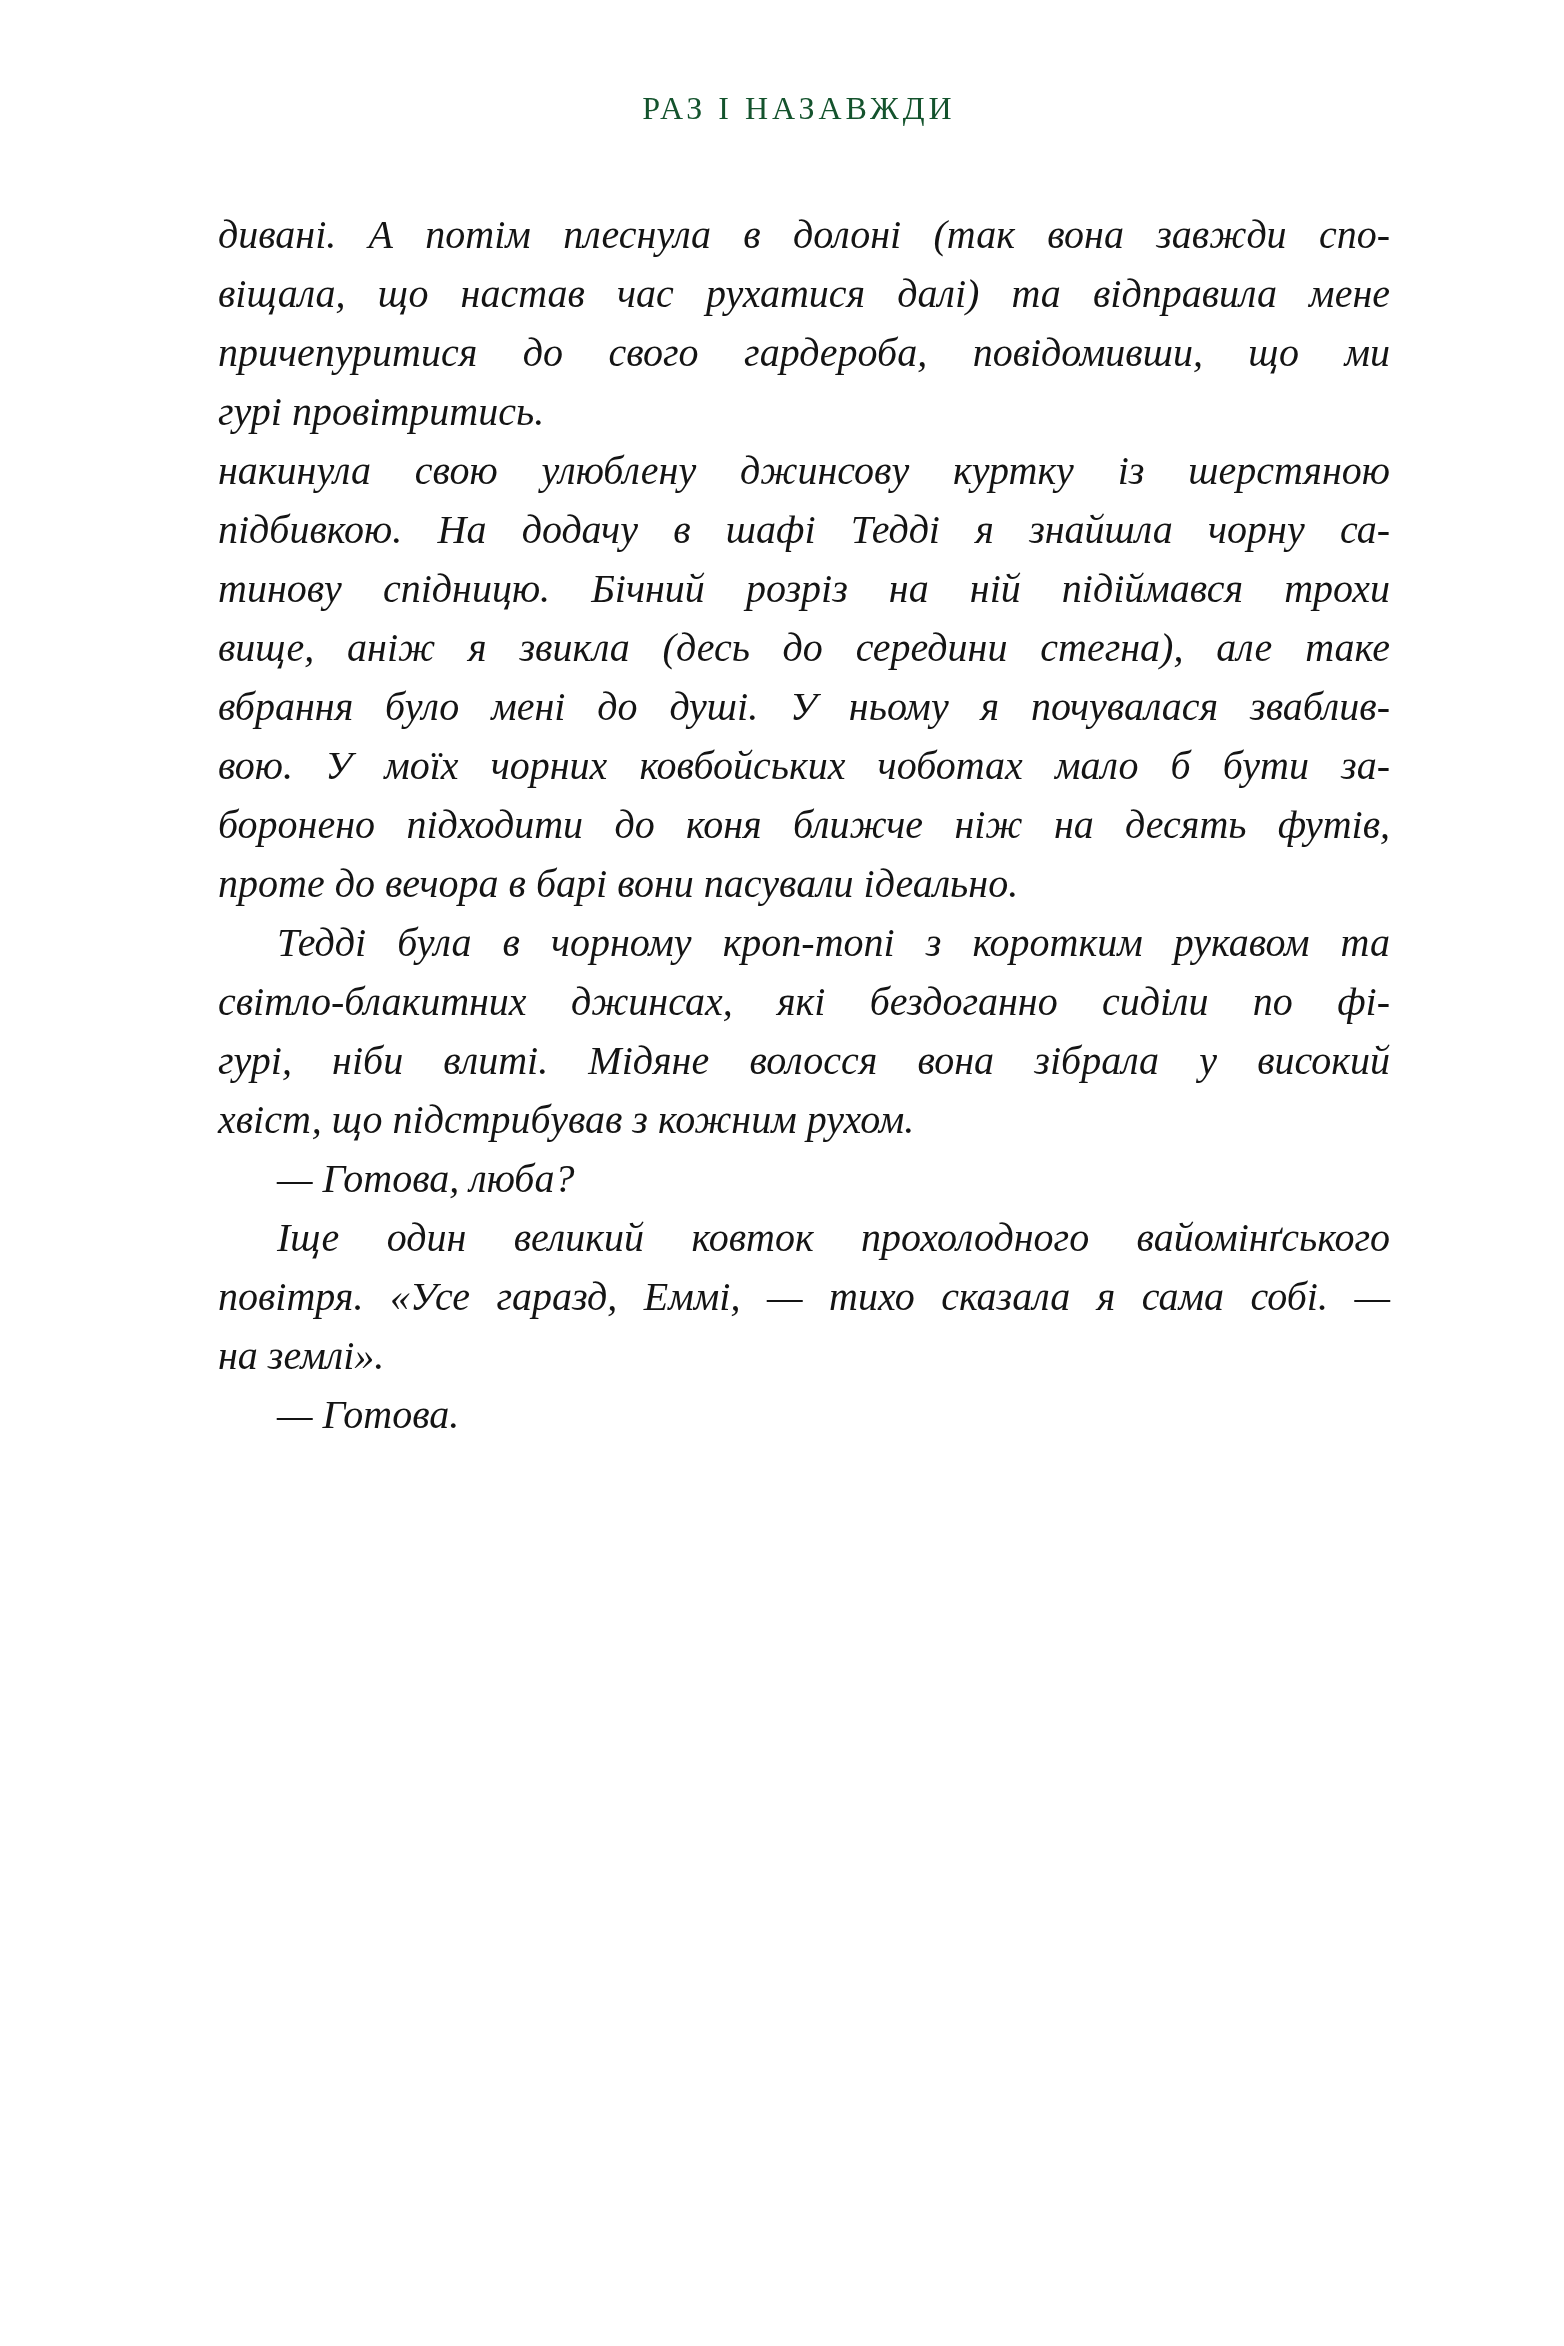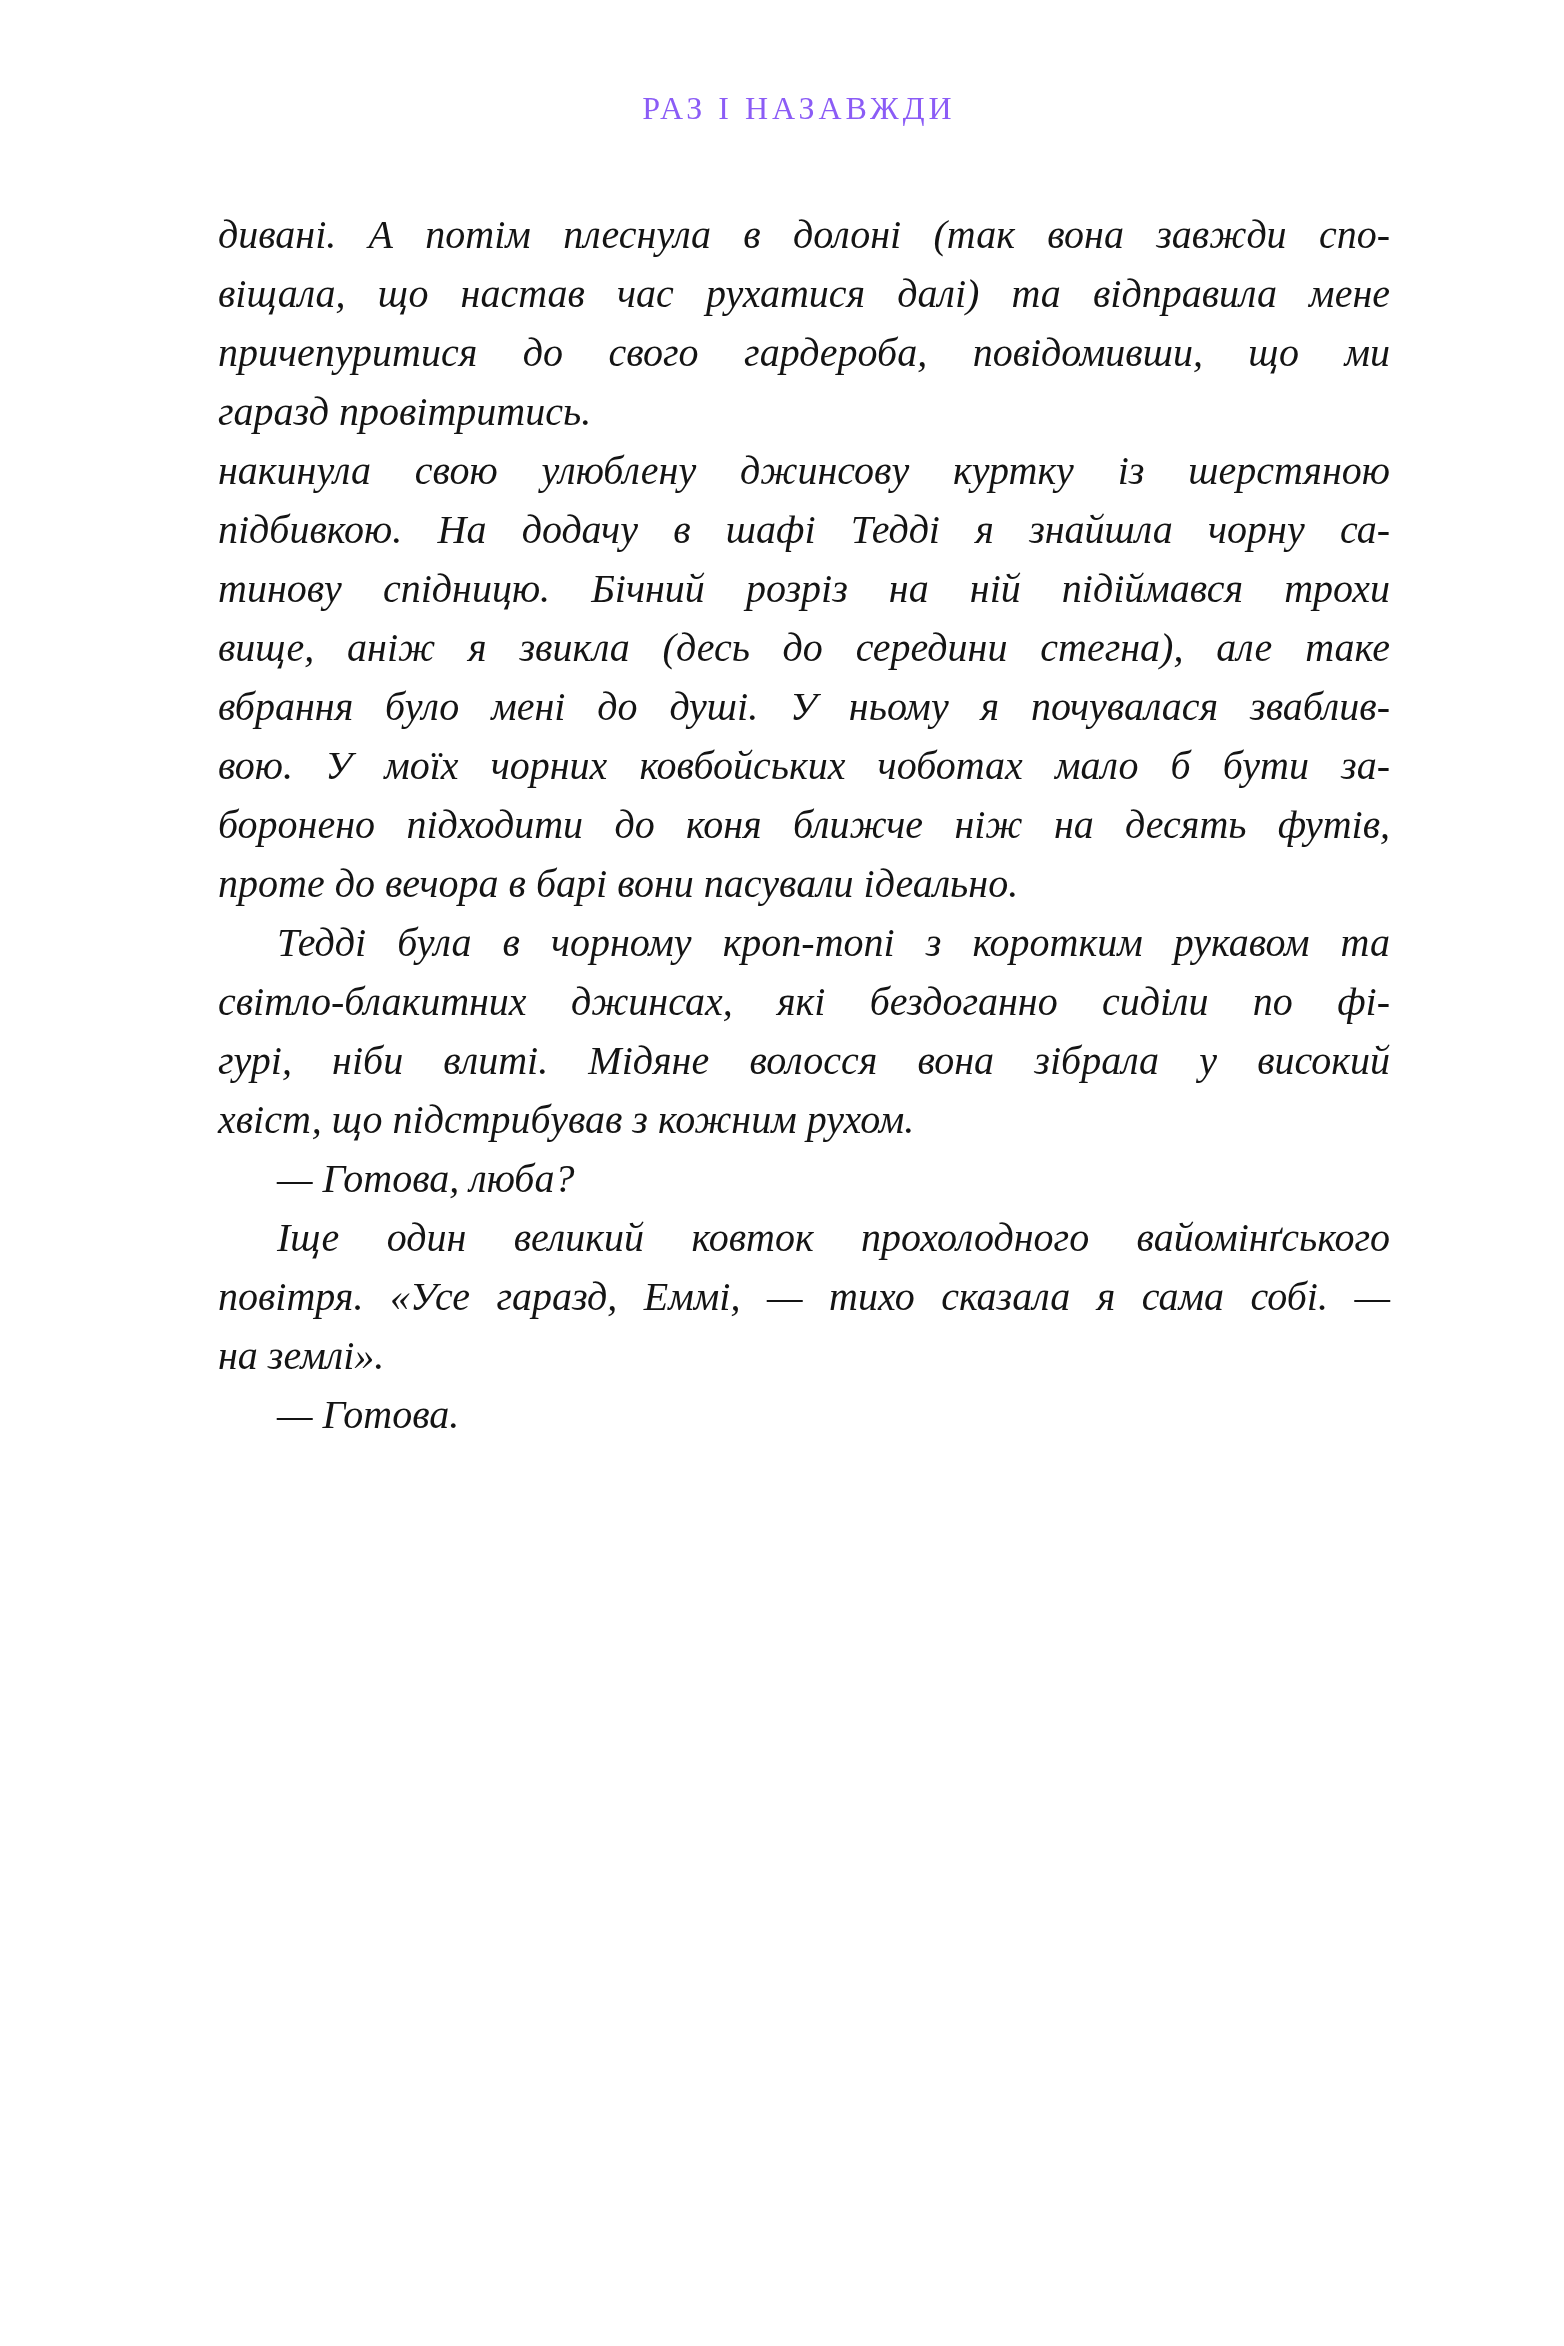--- a/index.html
+++ b/index.html
@@ -19,21 +19,21 @@
     position: absolute;
     top: 92px;
     left: 0;
     width: 1564px;
     padding-left: 34px;
     box-sizing: border-box;
     text-align: center;
     font-size: 32px;
     line-height: 32px;
     letter-spacing: 4px;
-    color: #8b5cf6;
+    color: #14532d;
     white-space: nowrap;
   }
   .text-block {
     position: absolute;
     top: 205px;
     left: 218px;
     width: 1172px;
     font-size: 40px;
     line-height: 59px;
   }
@@ -59,21 +59,21 @@
 <body>
 
 <div class="running-header">РАЗ І НАЗАВЖДИ</div>
 
 <div class="text-block">
 
   <div>
     <span class="line">дивані. А потім плеснула в долоні (так вона завжди спо-</span>
     <span class="line">віщала, що настав час рухатися далі) та відправила мене</span>
     <span class="line">причепуритися до свого гардероба, повідомивши, що ми</span>
-    <span class="line last">гаразд провітритись.</span>
+    <span class="line last">гурі провітритись.</span>
   </div>
 
   <div>
     <span class="line">накинула свою улюблену джинсову куртку із шерстяною</span>
     <span class="line">підбивкою. На додачу в шафі Тедді я знайшла чорну са-</span>
     <span class="line">тинову спідницю. Бічний розріз на ній підіймався трохи</span>
     <span class="line">вище, аніж я звикла (десь до середини стегна), але таке</span>
     <span class="line">вбрання було мені до душі. У ньому я почувалася зваблив-</span>
     <span class="line">вою. У моїх чорних ковбойських чоботах мало б бути за-</span>
     <span class="line">боронено підходити до коня ближче ніж на десять футів,</span>

